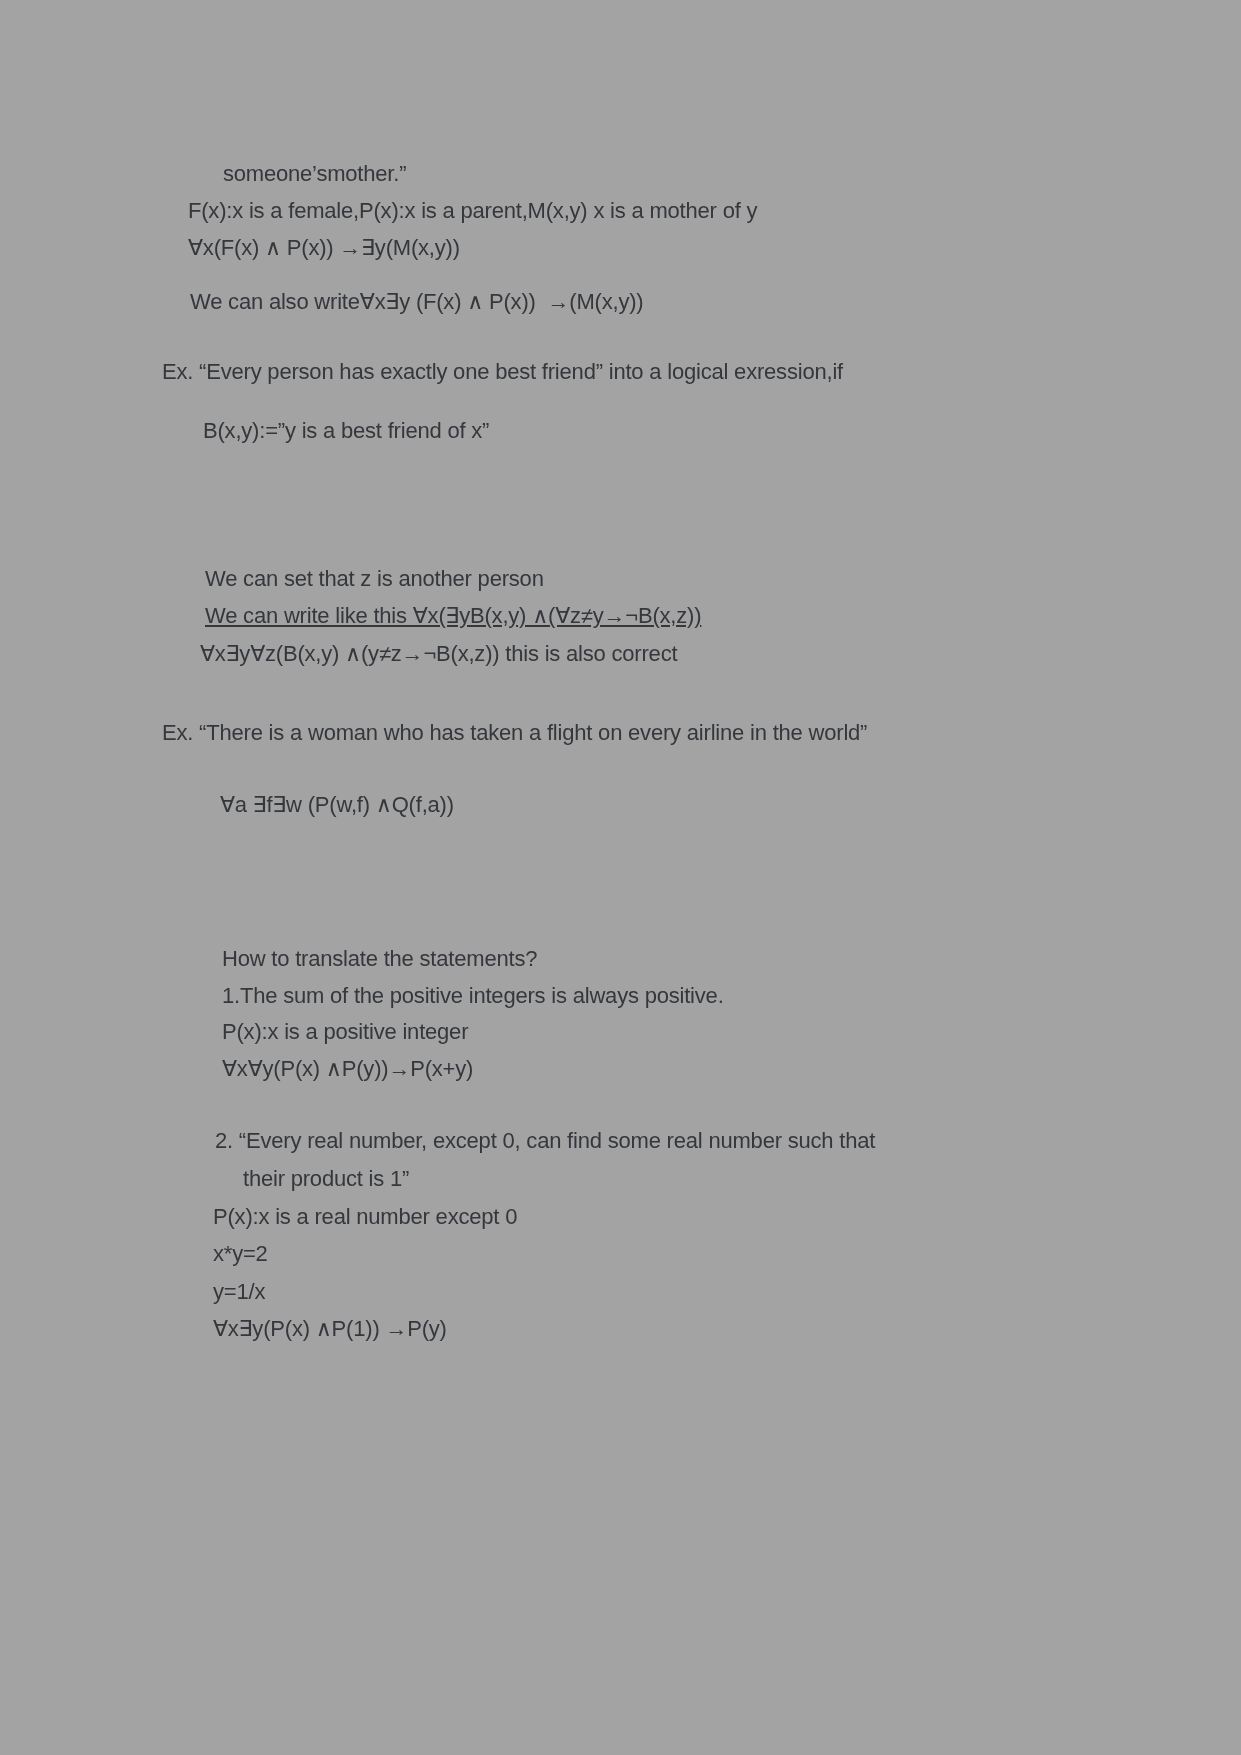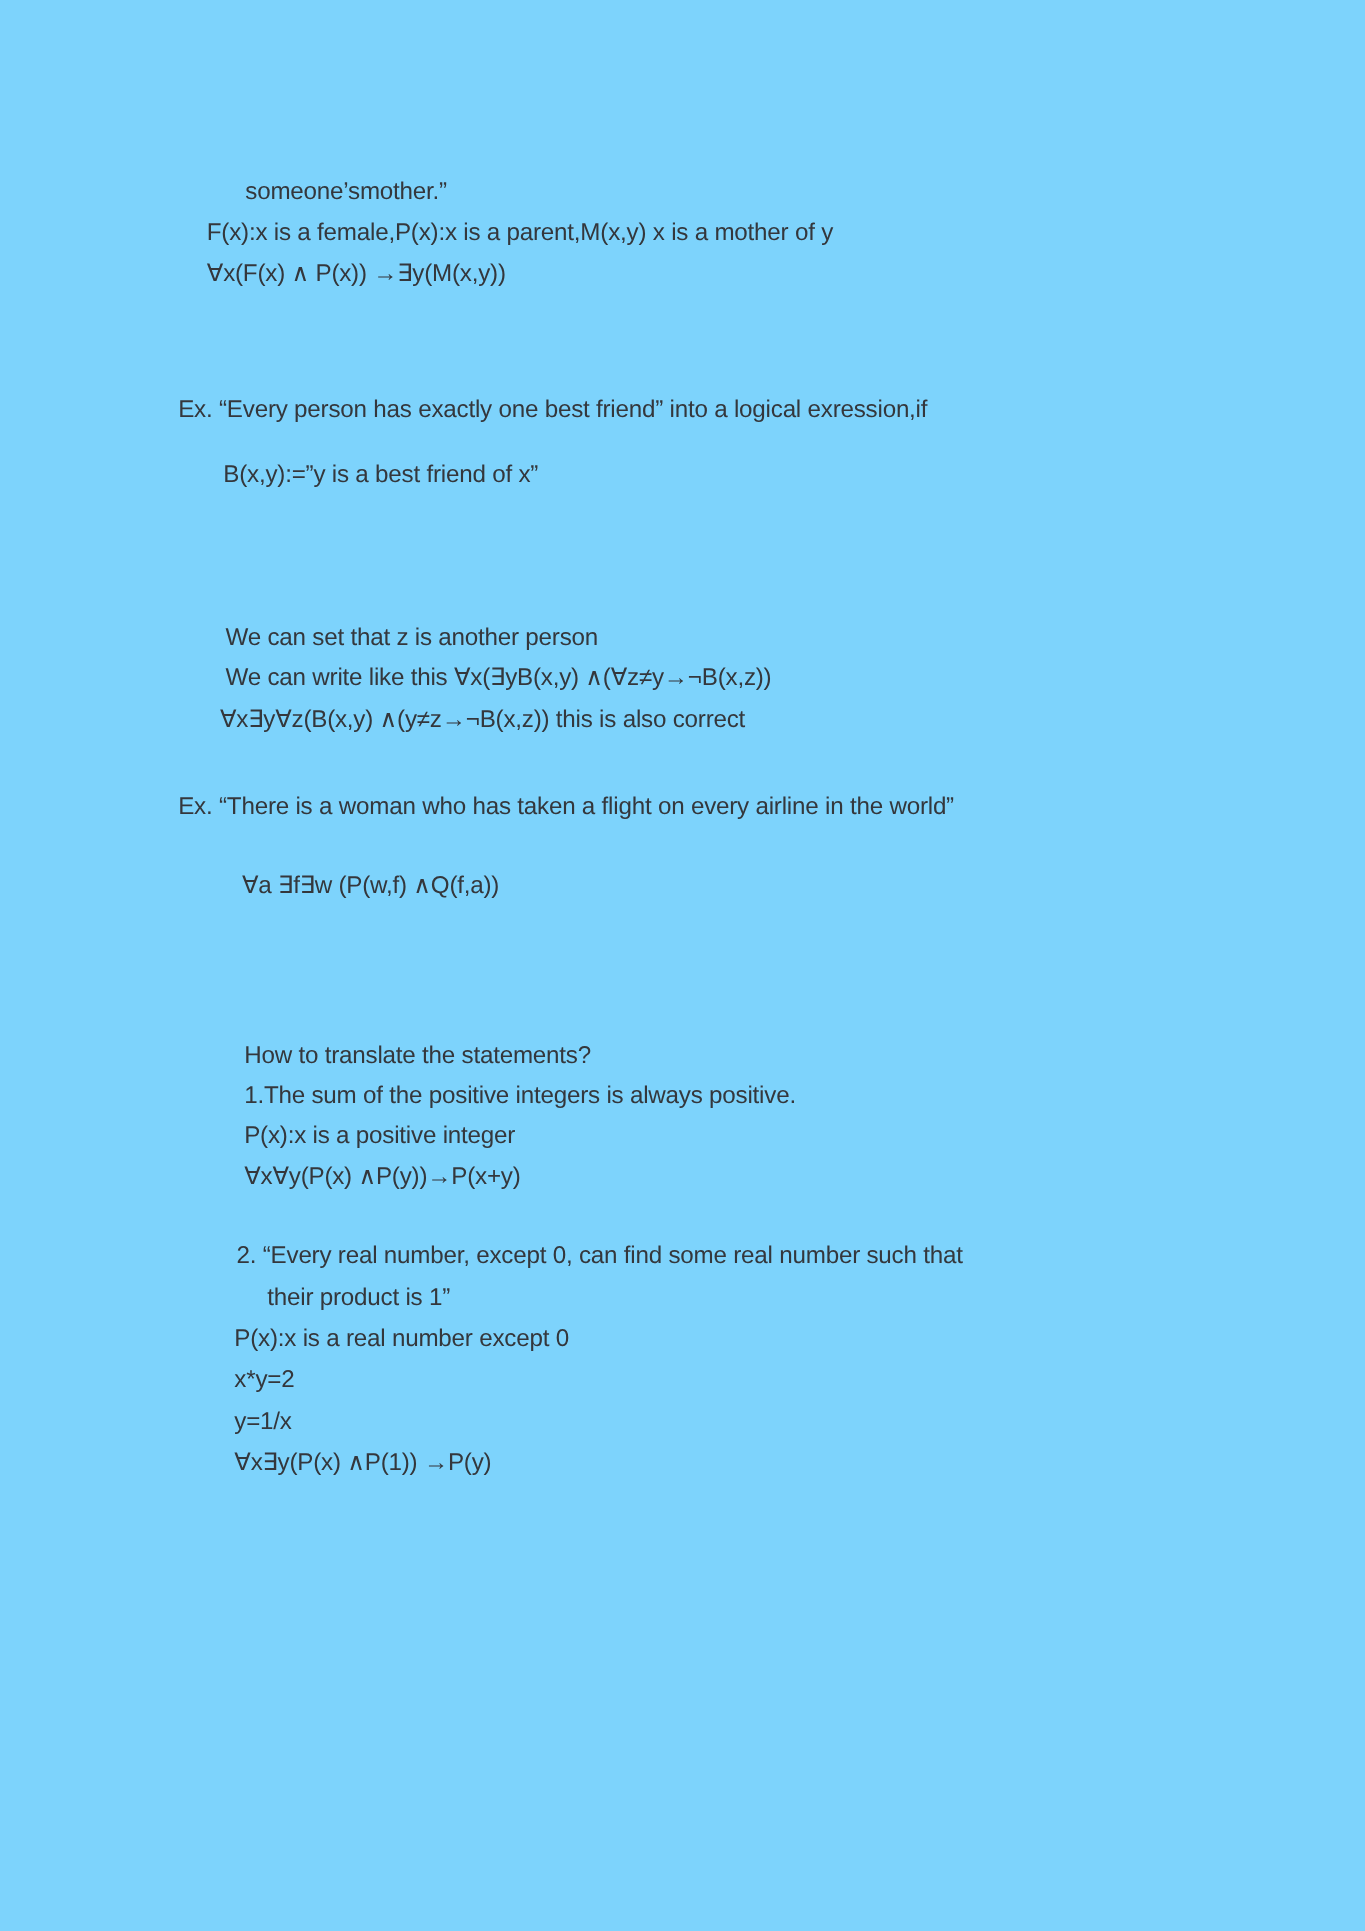--- a/index.html
+++ b/index.html
@@ -4,21 +4,21 @@
 <style>
   html, body {
     margin: 0;
     padding: 0;
     background: #e8e8e8;
   }
   .page {
     position: relative;
     width: 1241px;
     height: 1755px;
-    background: #7dd3fc;
+    background: #a3a3a3;
     font-family: "Liberation Sans", "DejaVu Sans", sans-serif;
     color: #34373c;
     overflow: hidden;
   }
   .line {
     position: absolute;
     font-size: 22px;
     line-height: 28px;
     letter-spacing: -0.2px;
     white-space: pre;
@@ -33,27 +33,28 @@
 </style>
 </head>
 <body>
 
 <div class="page">
 
   <div class="line" style="left:223px; top:160px;">someone’smother.”</div>
   <div class="line" style="left:188px; top:197px;">F(x):x is a female,P(x):x is a parent,M(x,y) x is a mother of y</div>
   <div class="line" style="left:188px; top:234px;">∀x(F(x) ∧ P(x)) →∃y(M(x,y))</div>
 
+  <div class="line" style="left:190px; top:288px;">We can also write∀x∃y (F(x) ∧ P(x))  →(M(x,y))</div>
 
   <div class="line" style="left:162px; top:358px;">Ex. “Every person has exactly one best friend” into a logical exression,if</div>
   <div class="line" style="left:203px; top:417px;">B(x,y):=”y is a best friend of x”</div>
 
 
   <div class="line" style="left:205px; top:565px;">We can set that z is another person</div>
-  <div class="line" style="left:205px; top:602px;">We can write like this ∀x(∃yB(x,y) ∧(∀z≠y→¬B(x,z))</div>
+  <div class="line" style="left:205px; top:602px;text-decoration:underline;">We can write like this ∀x(∃yB(x,y) ∧(∀z≠y→¬B(x,z))</div>
   <div class="line" style="left:200px; top:640px;">∀x∃y∀z(B(x,y) ∧(y≠z→¬B(x,z)) this is also correct</div>
 
   <div class="line" style="left:162px; top:719px;">Ex. “There is a woman who has taken a flight on every airline in the world”</div>
   <div class="line" style="left:220px; top:791px;">∀a ∃f∃w (P(w,f) ∧Q(f,a))</div>
 
 
   <div class="line" style="left:222px; top:945px;">How to translate the statements?</div>
   <div class="line" style="left:222px; top:982px;">1.The sum of the positive integers is always positive.</div>
   <div class="line" style="left:222px; top:1018px;">P(x):x is a positive integer</div>
   <div class="line" style="left:222px; top:1055px;">∀x∀y(P(x) ∧P(y))→P(x+y)</div>

